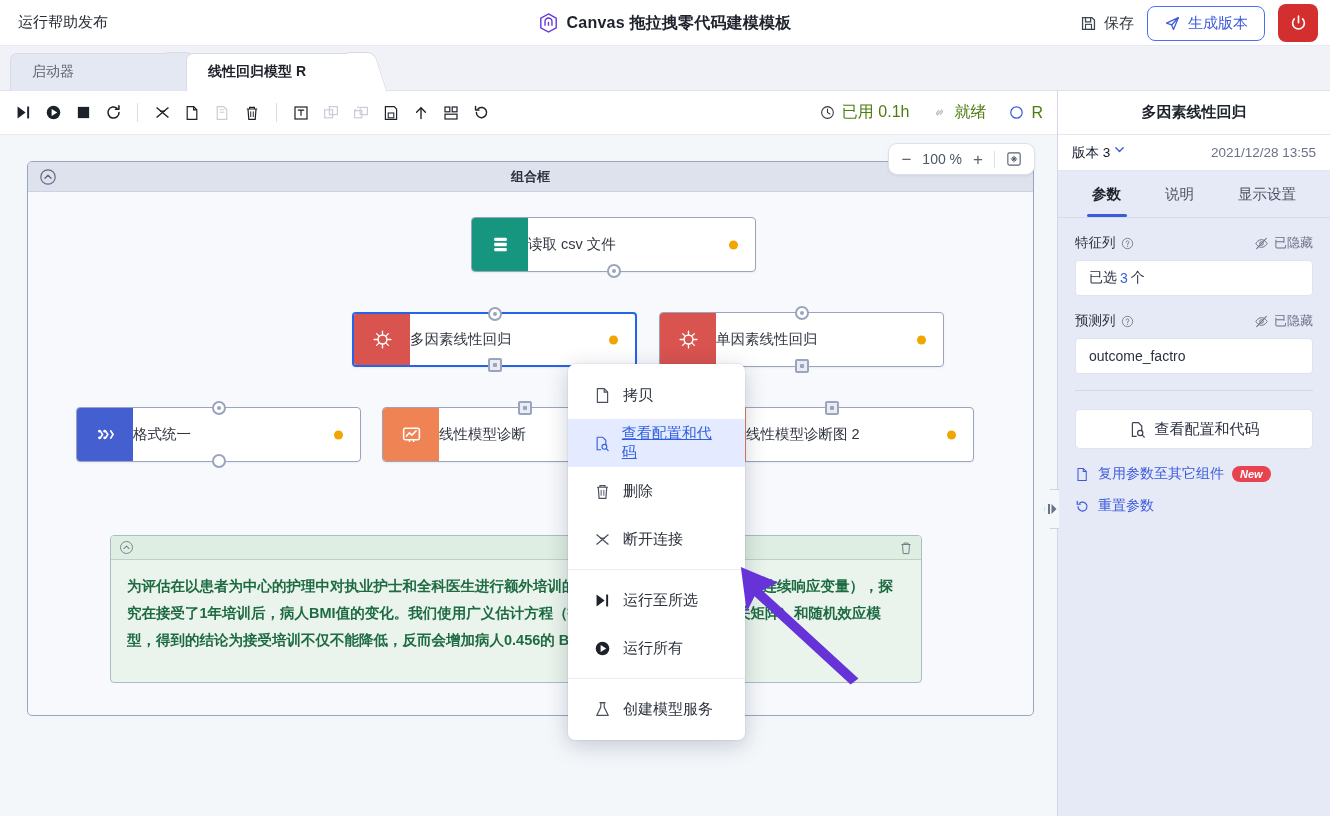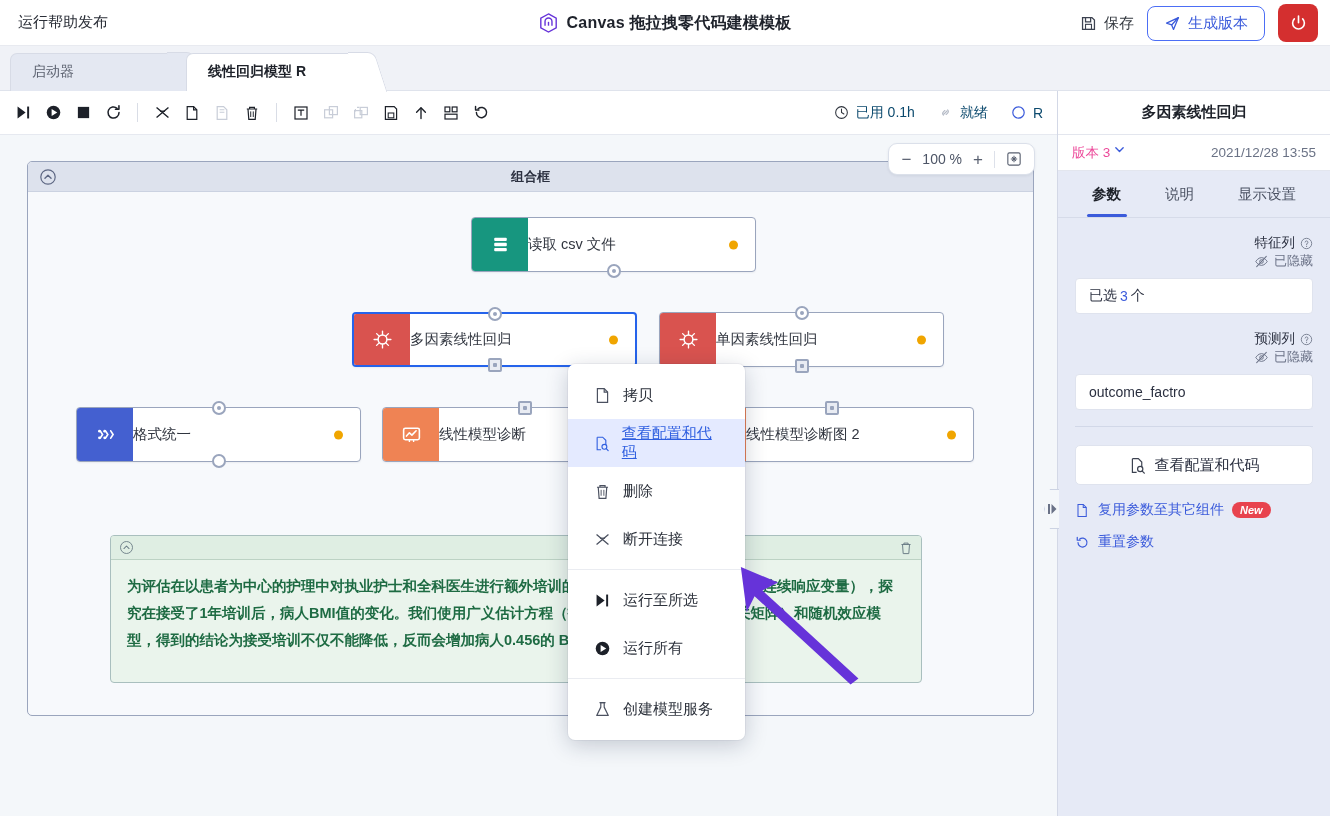--- a/index.html
+++ b/index.html
@@ -84,21 +84,21 @@
     display:flex; align-items:center; padding-left:8px;
   }
   .tb-icon {
     width:30px; height:30px; display:flex; align-items:center; justify-content:center;
     cursor:pointer; color:#1d2129;
   }
   .tb-icon.dim { color:#c8cdd8; }
   .tb-sep { width:1px; height:19px; background:#d9dde6; margin:0 9px; }
   .tb-status {
     margin-left:auto; display:flex; align-items:center; gap:7px;
-    font-size:14px; color:#0c4a6e; padding-right:14px;
+    font-size:16px; color:#4d7c0f; padding-right:14px;
   }
   .tb-status .gap { width:9px; }
 
   
   .canvas {
     position:absolute; top:135px; left:0; width:1057px; height:681px;
     background:#f4f7fa; overflow:hidden;
   }
   .zoomctl {
     position:absolute; top:8px; right:22px; z-index:40;
@@ -194,35 +194,35 @@
   .rp-title {
     height:44px; display:flex; align-items:center; justify-content:center;
     font-size:15px; font-weight:bold; color:#1d2129; background:#fff;
     border-bottom:1px solid #e3e6ee;
   }
   .rp-ver {
     height:36px; background:#fff; display:flex; align-items:center;
     justify-content:space-between; padding:0 14px; border-bottom:1px solid #e3e6ee;
     font-size:13.5px;
   }
-  .rp-ver .v { color:#ec4899; cursor:pointer; display:flex; align-items:flex-start; gap:4px; }
+  .rp-ver .v { color:#0f172a; cursor:pointer; display:flex; align-items:flex-start; gap:4px; }
   .rp-ver .d { color:#6a7285; }
   .rp-tabs {
     height:47px; display:flex; align-items:center; justify-content:space-around;
     padding:0 12px; border-bottom:1px solid #d6dbe9; position:relative;
   }
   .rp-tab { font-size:14.5px; color:#4b5263; cursor:pointer; position:relative; padding:0 3px; }
   .rp-tab.sel { color:#1d2129; font-weight:bold; }
   .rp-tab.sel::after{
     content:""; position:absolute; left:50%; margin-left:-20px; bottom:-13px;
     width:40px; height:3px; background:#3b5bdb; border-radius:2px;
   }
   .rp-body { padding:16px 17px 0 17px; }
   .fld-head {
-    display:flex; align-items:flex-end; justify-content:space-between; margin-bottom:8px;flex-direction:column;
+    display:flex; align-items:center; justify-content:space-between; margin-bottom:8px;
   }
   .fld-label { font-size:13.5px; color:#2b3040; display:flex; align-items:center; gap:5px; }
   .fld-hidden { font-size:13px; color:#6b7287; display:flex; align-items:center; gap:5px; cursor:pointer; }
   .fld-input {
     background:#fff; border:1px solid #dfe3ee; border-radius:4px;
     height:36px; display:flex; align-items:center; padding:0 13px;
     font-size:14px; color:#2b3040; margin-bottom:16px;
   }
   .fld-input .num { color:#3b5bdb; padding:0 3px; }
   .rp-divider { height:1px; background:#d2d8e8; margin:6px 0 18px 0; }

